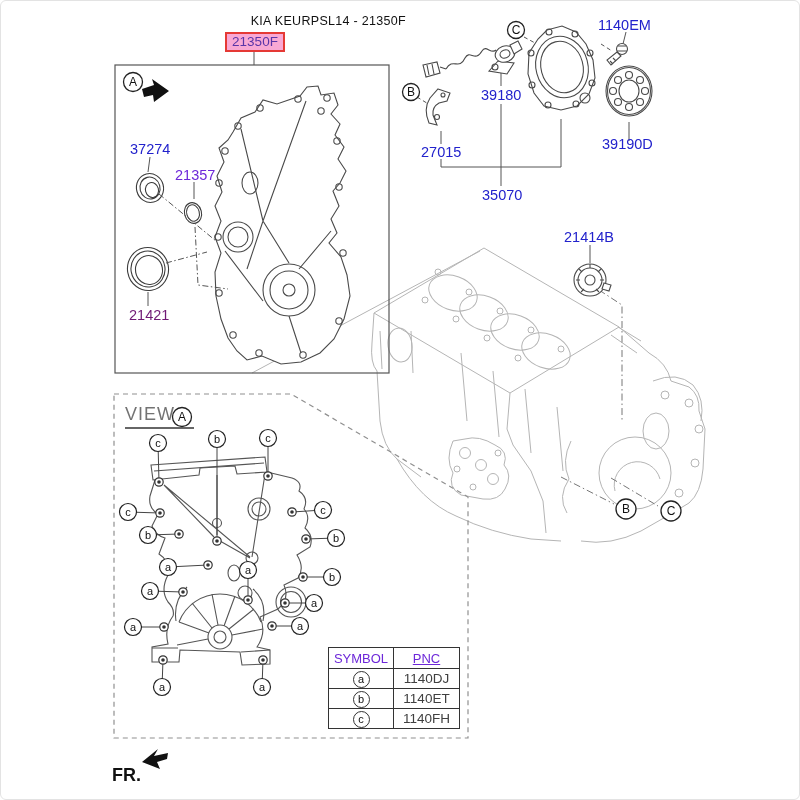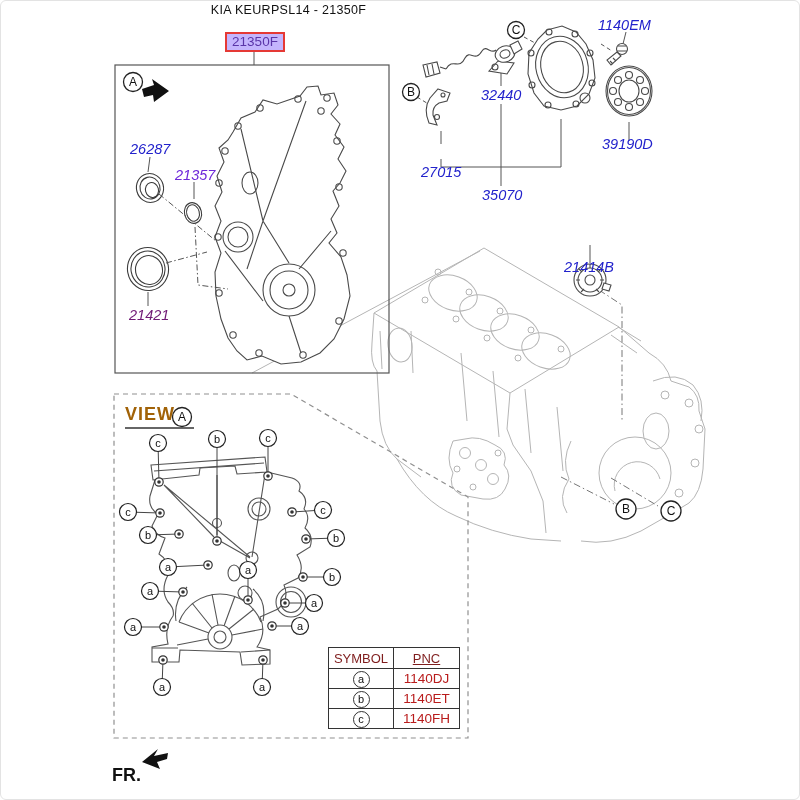--- a/index.html
+++ b/index.html
@@ -1,32 +1,32 @@
 <!DOCTYPE html>
 <html><head>
 <meta charset="utf-8">
 <style>
   html,body{margin:0;padding:0;background:#fff;}
   #stage{position:relative;width:800px;height:800px;background:#fff;overflow:hidden;
          font-family:"Liberation Sans",sans-serif;border:1px solid #e3e3e3;border-radius:6px;box-sizing:border-box;}
   #art{position:absolute;left:0;top:0;}
   .txt{position:absolute;white-space:nowrap;}
-  #diagram-title{left:170px;top:2px;width:235px;text-align:center;font-size:12.5px;color:#111;letter-spacing:.3px;}
-  #highlight-box{left:224px;top:31px;width:56px;height:16px;background:#c4b5fd;border:2px solid #e53935;
+  #diagram-title{left:170px;top:13px;width:235px;text-align:right;font-size:12.5px;color:#111;letter-spacing:.3px;}
+  #highlight-box{left:224px;top:31px;width:56px;height:16px;background:#f9a8d4;border:2px solid #e53935;
                  color:#5a35a8;font-size:13.5px;text-align:center;line-height:16px;}
-  .pnc-label{position:absolute;color:#2222cc;font-size:14.5px;white-space:nowrap;cursor:pointer;font-style:italic;}
-  #view-title{left:124px;top:403px;font-size:18px;font-weight:bold;color:#a16207;letter-spacing:1px;}
+  .pnc-label{position:absolute;color:#2222cc;font-size:14.5px;white-space:nowrap;cursor:pointer;}
+  #view-title{left:124px;top:403px;font-size:18px;font-weight:normal;color:#737373;letter-spacing:1px;}
   #fr-label{left:111px;top:764px;font-size:18px;font-weight:bold;color:#111;}
   
   #legend{position:absolute;left:327px;top:646px;border-collapse:collapse;background:#fff;}
   #legend td,#legend th{border:1.4px solid #333;font-weight:normal;padding:0;text-align:center;vertical-align:middle;}
-  #legend th{width:64px;height:20px;font-size:13px;color:#7f1d1d;}
+  #legend th{width:64px;height:20px;font-size:13px;color:#6d28d9;}
   #legend th.pnc-col{width:65px;text-decoration:underline;}
   #legend td{height:18px;}
-  #legend .pnc-val{color:#b91c1c;font-size:13.5px;cursor:pointer;}
+  #legend .pnc-val{color:#404040;font-size:13.5px;cursor:pointer;}
   .sym-circle{display:inline-block;width:15px;height:15px;border:1.2px solid #333;border-radius:50%;
               font-size:11px;line-height:15px;color:#111;}
   
   .callout-text{font-family:"Liberation Sans",sans-serif;font-size:12px;fill:#111;text-anchor:middle;}
   .marker-text{font-family:"Liberation Sans",sans-serif;font-size:11px;fill:#111;text-anchor:middle;}
 </style>
 </head>
 <body>
 
 <div id="stage">
@@ -379,29 +379,29 @@
         <g>
           <circle cx="670" cy="510" r="10" fill="#fff" stroke="#222" stroke-width="1.3"></circle>
           <text x="670" y="510" dy="0.36em" class="callout-text">C</text>
         </g>
       </g>
 </svg>
 
 <div class="txt" id="diagram-title">KIA KEURPSL14 - 21350F</div>
 <div class="txt" id="highlight-box">21350F</div>
 <div id="labels-layer">
-      <div class="pnc-label" style="left: 129px; top: 140px; color: rgb(34, 34, 204);">26287</div>
+      <div class="pnc-label" style="left: 129px; top: 140px; color: rgb(34, 34, 204);">37274</div>
       <div class="pnc-label" style="left: 174px; top: 166px; color: #6d28d9;">21357</div>
       <div class="pnc-label" style="left: 128px; top: 306px; color: #701a75;">21421</div>
       <div class="pnc-label" style="left: 597px; top: 16px; color: rgb(34, 34, 204);">1140EM</div>
-      <div class="pnc-label" style="left: 480px; top: 86px; color: rgb(34, 34, 204);">32440</div>
-      <div class="pnc-label" style="left: 420px; top: 143px; color: rgb(34, 34, 204); margin-top: 20px;">27015</div>
+      <div class="pnc-label" style="left: 480px; top: 86px; color: rgb(34, 34, 204);">39180</div>
+      <div class="pnc-label" style="left: 420px; top: 143px; color: rgb(34, 34, 204);">27015</div>
       <div class="pnc-label" style="left: 601px; top: 135px; color: rgb(34, 34, 204);">39190D</div>
       <div class="pnc-label" style="left: 481px; top: 186px; color: rgb(34, 34, 204);">35070</div>
-      <div class="pnc-label" style="left: 563px; top: 228px; color: rgb(34, 34, 204); margin-top: 30px;">21414B</div>
+      <div class="pnc-label" style="left: 563px; top: 228px; color: rgb(34, 34, 204);">21414B</div>
     </div>
 <div class="txt" id="view-title">VIEW</div>
 <div class="txt" id="fr-label">FR.</div>
 
 <table id="legend">
   <tbody>
         <tr>
     <th>SYMBOL</th>
     <th class="pnc-col">PNC</th>
   </tr>

